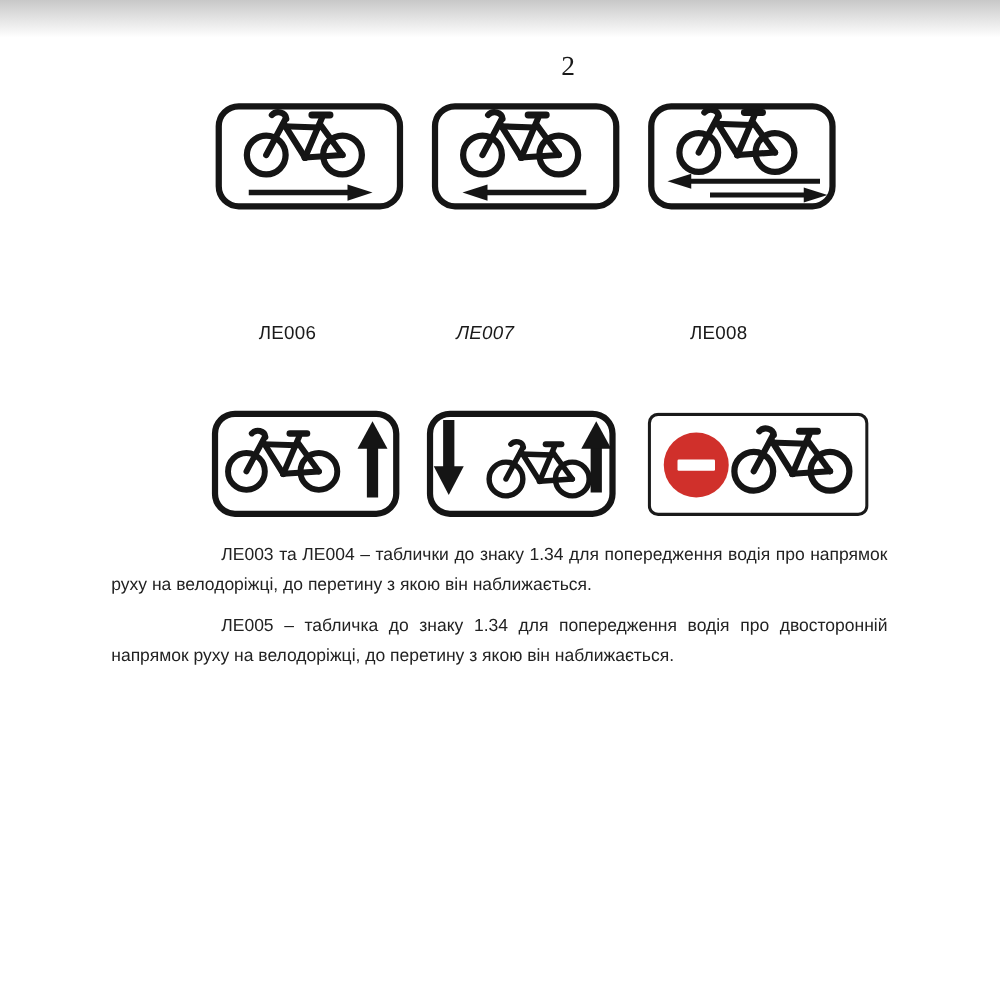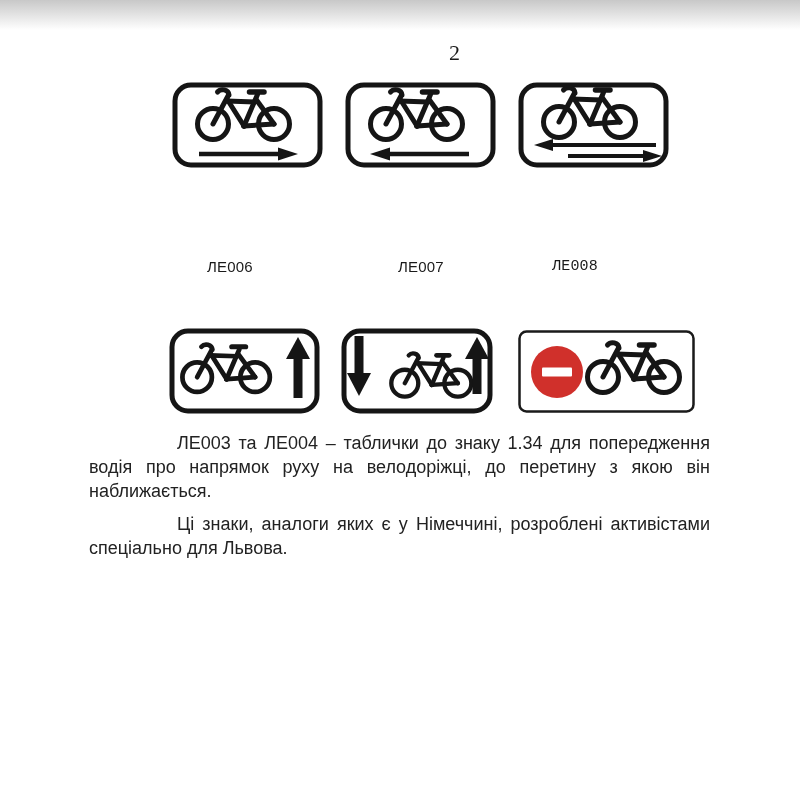--- a/index.html
+++ b/index.html
@@ -17,25 +17,25 @@
   }
   .row{position:absolute;display:flex;}
   .row1{top:82px;left:172px;gap:22px;}
   .row2{top:328px;left:169px;gap:21px;align-items:flex-start;}
   .sign{display:block;}
   .sign-le008{margin-left:4px;margin-top:2px;}
   .labels{position:absolute;top:258px;left:0;width:800px;height:20px;}
   .labels span{
     position:absolute;top:0;font-size:15px;color:#1a1a1a;letter-spacing:0.2px;
   }
-  .lbl-1{left:207px;} .lbl-2{left:398px;} .lbl-3{left:552px;font-family:Liberation Mono, monospace;}
+  .lbl-1{left:207px;} .lbl-2{left:365px;font-style:italic;} .lbl-3{left:552px;}
   .content{position:absolute;top:431px;left:89px;width:621px;}
   .content p{
     margin:0 0 9px 0;text-indent:88px;text-align:justify;
-    font-size:18px;line-height:24px;color:#222222;
+    font-size:14px;line-height:24px;color:#222222;
   }
   .hidden-defs{position:absolute;width:0;height:0;overflow:hidden;}
 </style>
 </head>
 <body>
 
 <svg class="hidden-defs" aria-hidden="true">
   <defs>
     <g id="bike" fill="none" stroke="#151515" stroke-width="5" stroke-linecap="round" stroke-linejoin="round">
       <circle cx="17" cy="37" r="15.5"></circle>
@@ -126,16 +126,16 @@
       <g>
         <circle cx="39" cy="42" r="26" fill="#d0302b"></circle>
         <rect x="24" y="37.5" width="30" height="9" rx="1" fill="#ffffff"></rect>
       </g>
       <use href="#bike" transform="translate(68,10)"></use>
     </svg>
   </div>
 
   <div class="content">
     <p>ЛЕ003 та ЛЕ004 – таблички до знаку 1.34 для попередження водія про напрямок руху на велодоріжці, до перетину з якою він наближається.</p>
-    <p>Ці знаки, аналоги яких є у Німеччині,  розроблені активістами спеціально для Львова.</p>
+    <p>ЛЕ005 – табличка до знаку 1.34 для попередження водія про двосторонній напрямок руху на велодоріжці, до перетину з якою він наближається.</p>
   </div>
 
 </div>
 
 </body></html>

